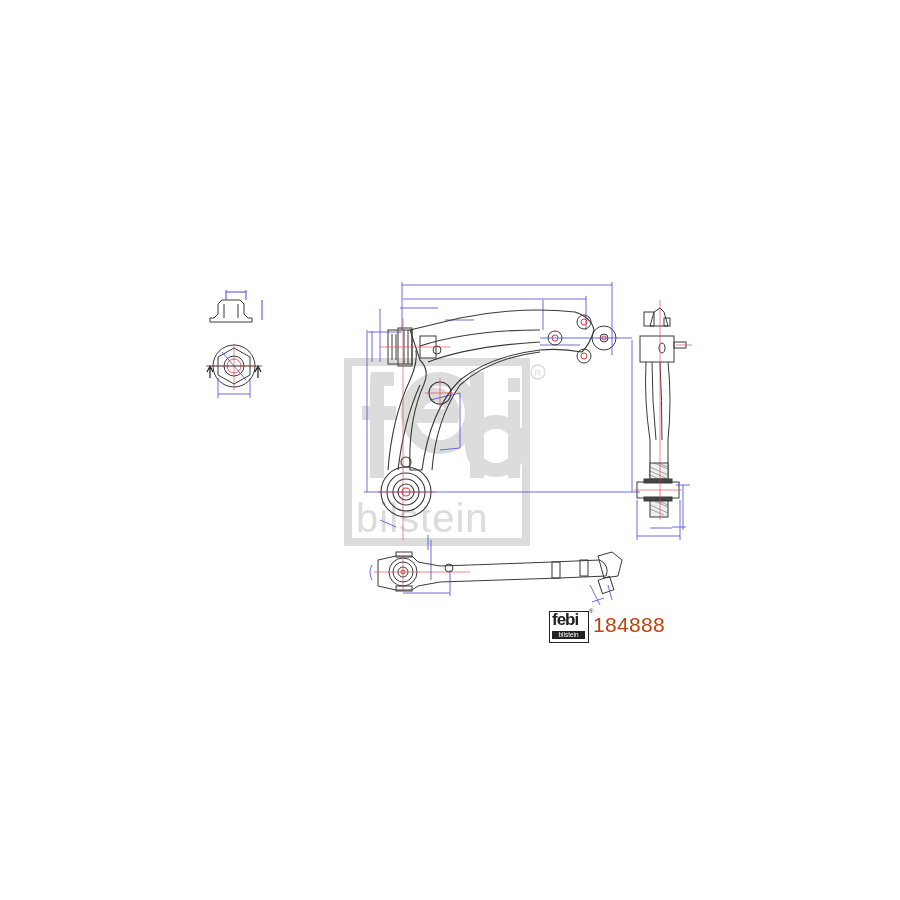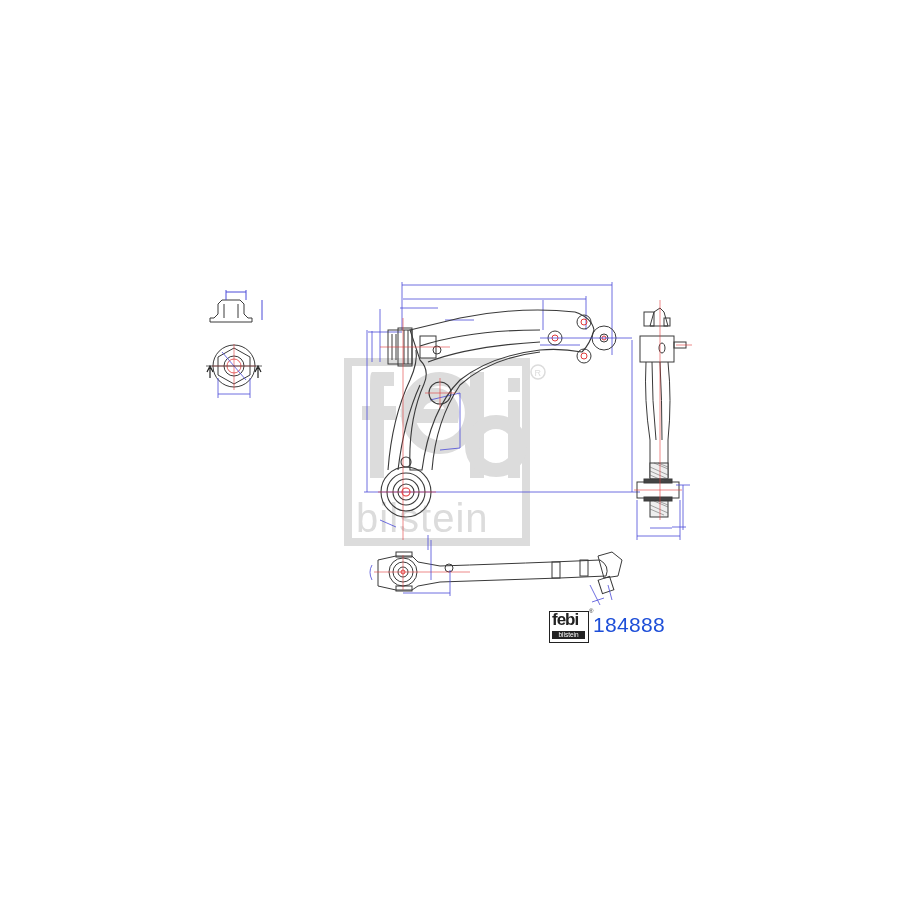--- a/index.html
+++ b/index.html
@@ -1,18 +1,18 @@
 <!DOCTYPE html>
 <html><head>
 <meta charset="utf-8">
 <style>
   html, body { margin: 0; padding: 0; background: #ffffff; }
   body { width: 900px; height: 900px; position: relative; overflow: hidden; font-family: "Liberation Sans", sans-serif; }
   svg { position: absolute; left: 0; top: 0; }
-  .part-number { position: absolute; left: 593px; top: 613px; font-size: 21px; color: #1d4ed8; letter-spacing: 0.3px; font-family: "Liberation Sans", sans-serif; }
+  .part-number { position: absolute; left: 593px; top: 613px; font-size: 21px; color: #c2410c; letter-spacing: 0.3px; font-family: "Liberation Sans", sans-serif; }
   .logo-small { position: absolute; left: 549px; top: 611px; width: 40px; height: 32px; }
   .logo-small .box { position: absolute; left: 0; top: 0; width: 38px; height: 30px; border: 1.5px solid #222; background: #fff; }
   .logo-small .word { position: absolute; left: 3px; top: -1px; font-size: 17px; font-weight: bold; color: #222; letter-spacing: -1px; font-family: "Liberation Sans", sans-serif; text-align: center; }
   .logo-small .sub { position: absolute; left: 3px; top: 20px; width: 33px; height: 8px; background: #222; color: #fff; font-size: 6.5px; line-height: 8px; text-align: center; font-family: "Liberation Sans", sans-serif; }
   .logo-small .reg { position: absolute; left: 40px; top: -3px; font-size: 6px; color: #222; }
 </style>
 </head>
 <body>
 
 <svg width="900" height="900" viewBox="0 0 900 900">

